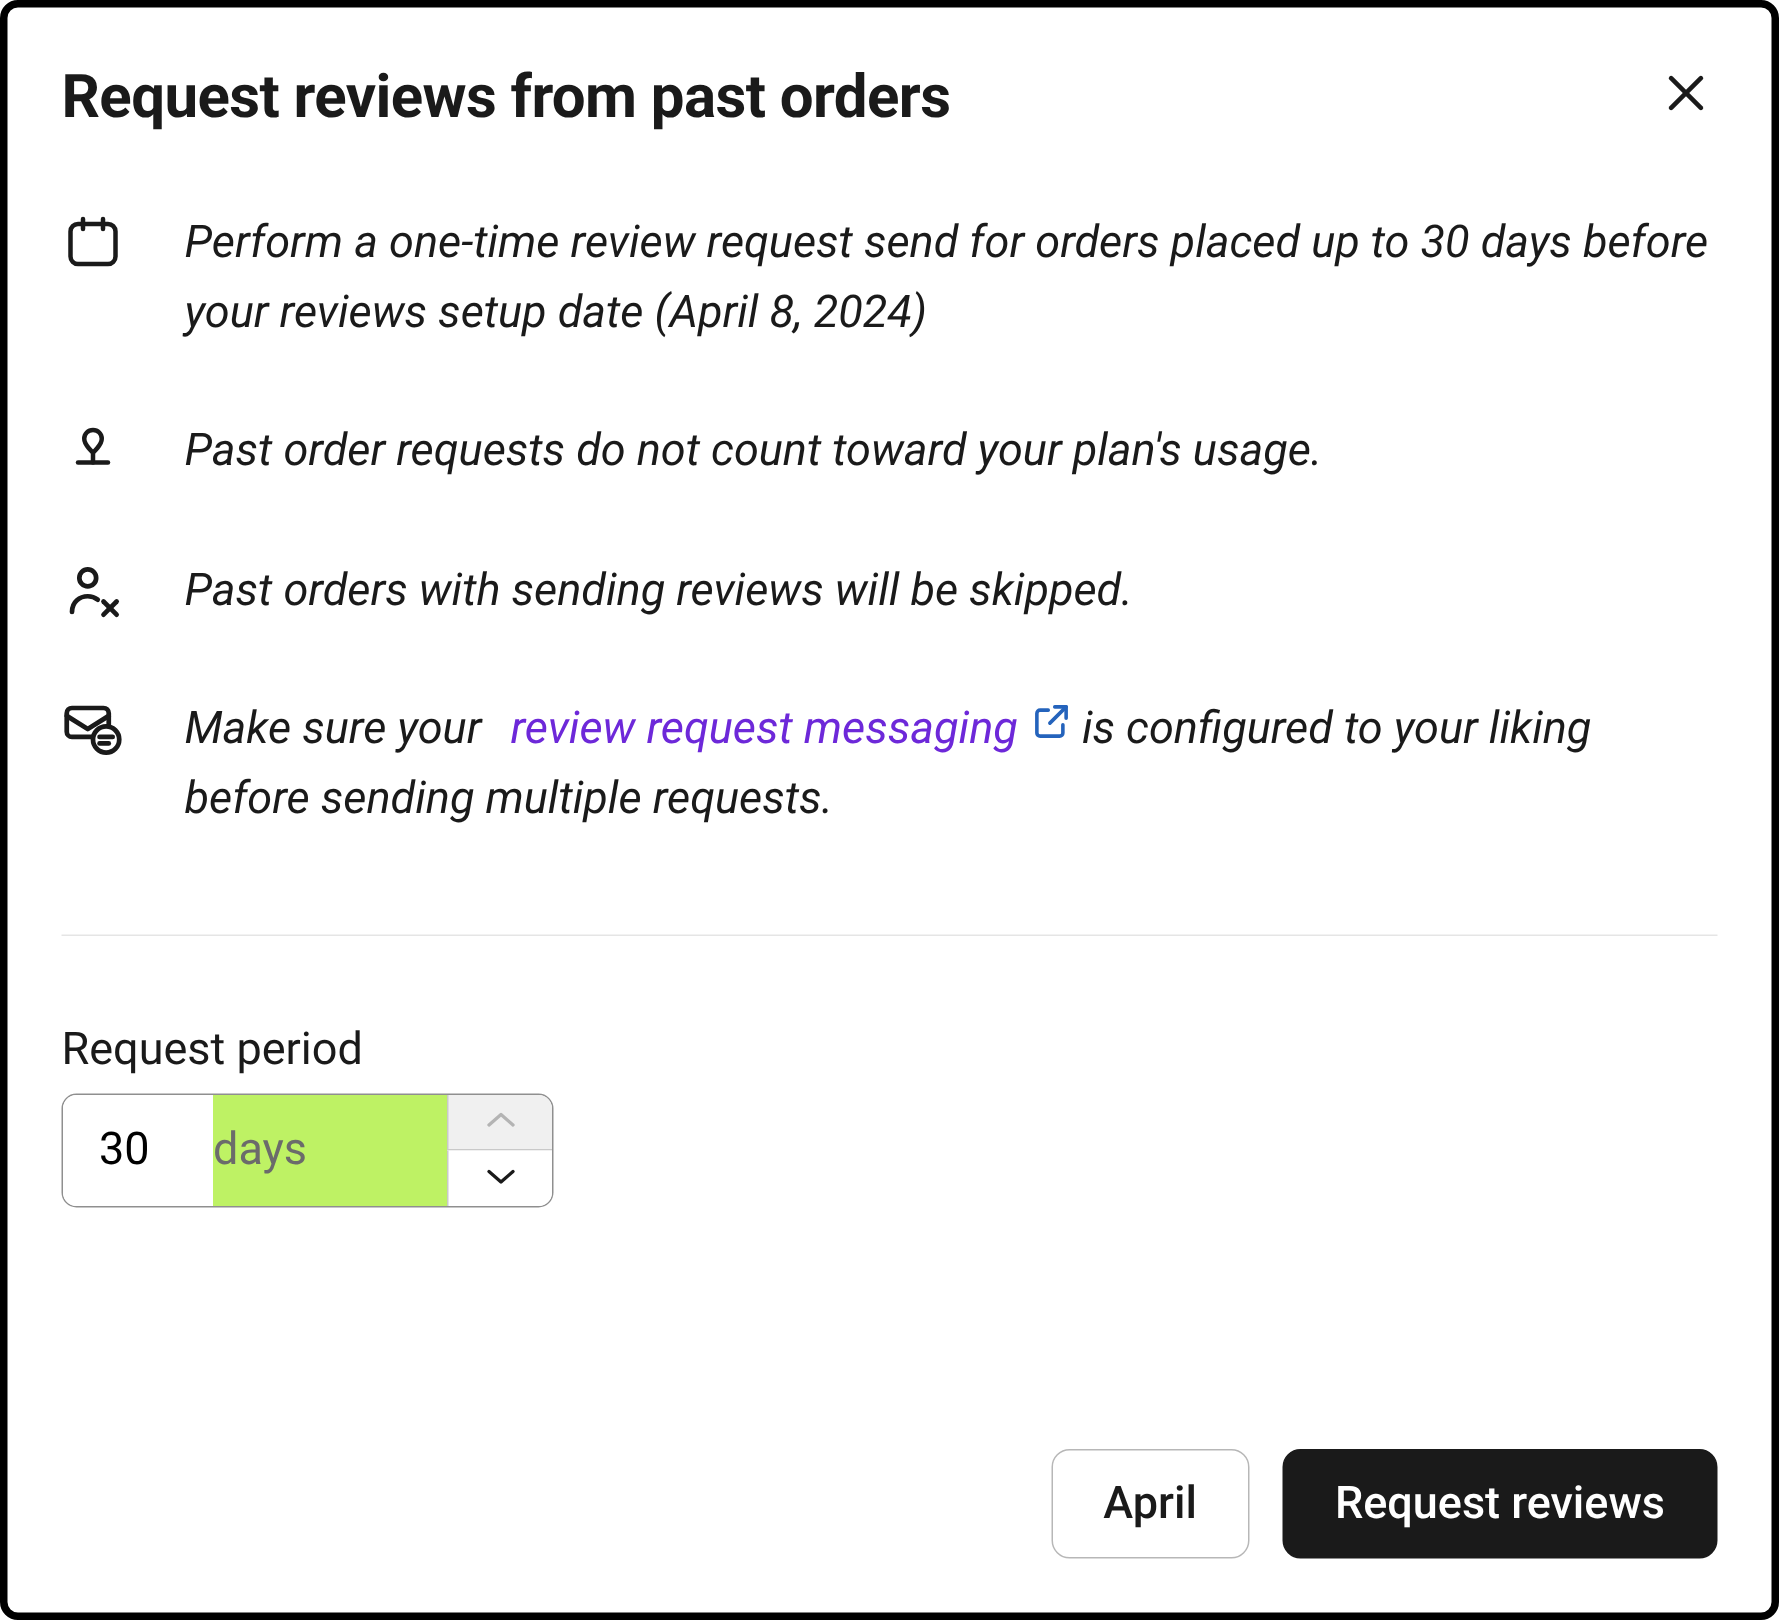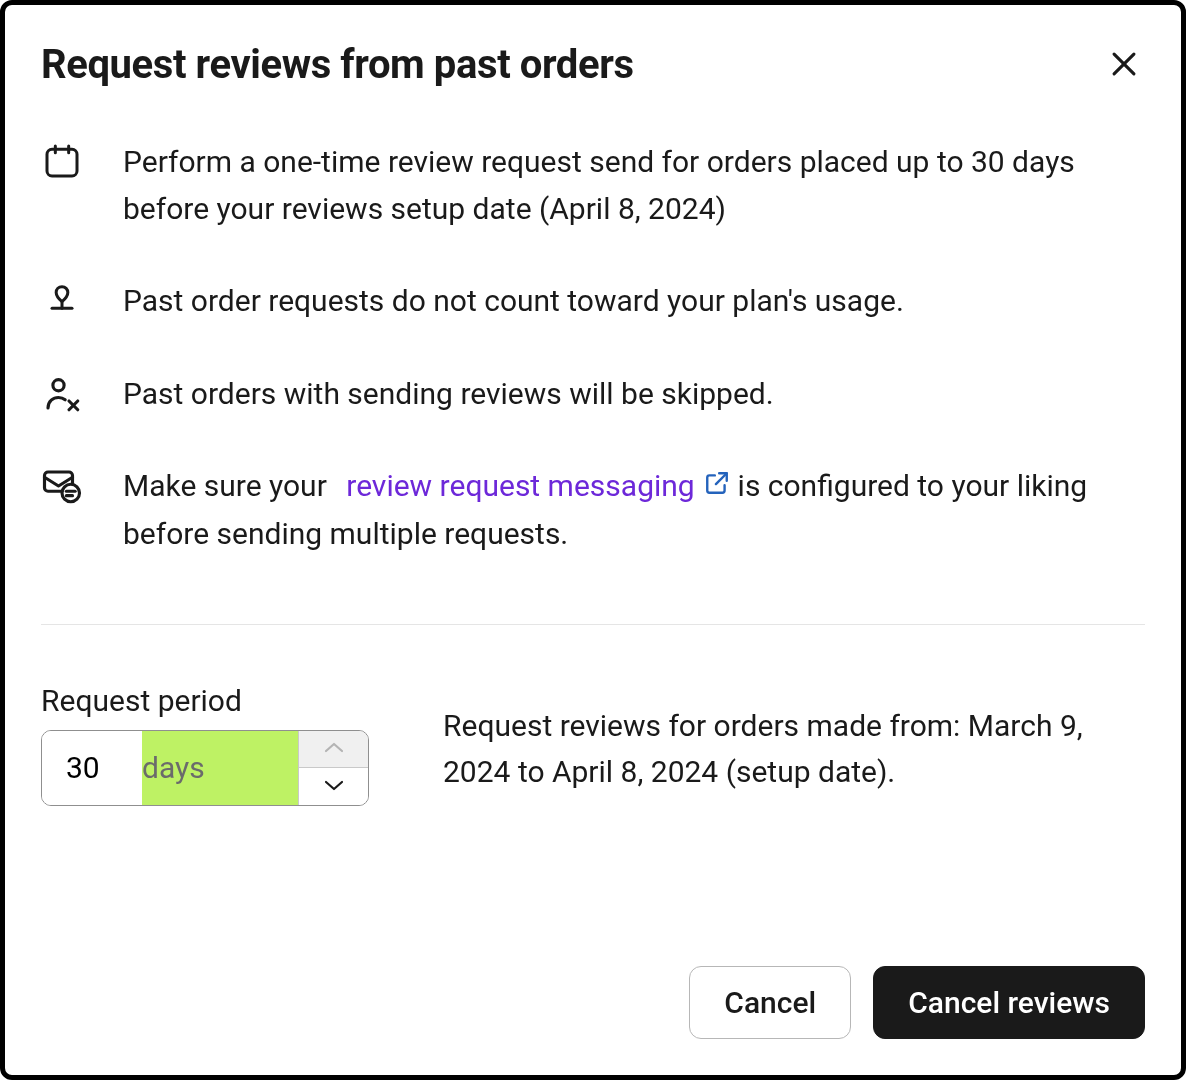--- a/index.html
+++ b/index.html
@@ -14,21 +14,21 @@
       height: 1080px;
       border: 5px solid #000;
       border-radius: 12px;
       padding: 36px 36px 36px 36px;
       display: flex;
       flex-direction: column;
     }
     .modal-header {
       display: flex;
       justify-content: space-between;
-      align-items: center;
+      align-items: flex-start;
       margin-bottom: 50px;
     }
     .modal-title {
       font-size: 40px;
       font-weight: 700;
       line-height: 1.2;
       letter-spacing: -0.01em;
     }
     .close-btn {
       background: none;
@@ -50,20 +50,21 @@
       width: 42px;
       display: flex;
       justify-content: center;
       padding-top: 2px;
     }
     .bullet-text {
       font-size: 30px;
       line-height: 1.55;
       font-weight: 400;
       color: #1a1a1a;
+      font-style: italic;
     }
     .bullet-text a {
       color: #6d28d9;
       text-decoration: none;
       margin-left: 12px;
     }
     .ext-icon { display: inline-block; vertical-align: middle; position: relative; top: -2px; margin-left: 2px; }
     .divider {
       border: none;
       border-top: 1px solid #e5e5e5;
@@ -251,21 +252,20 @@
                 </svg></span>
           </button>
           <button>
             <span><svg width="24" height="14" viewBox="0 0 24 14" fill="none" stroke="#1a1a1a" stroke-width="2.2" stroke-linecap="round" stroke-linejoin="round">
                   <polyline points="4 4 12 11 20 4"></polyline>
                 </svg></span>
           </button>
         </div>
       </div>
     </div>
-    <div class="range-text">Request reviews for orders made from: March 9, 2024 to April 8, 2024 (setup date).</div>
   </div>
 
   <div class="footer">
-    <button class="btn btn-secondary">Cancel</button>
-    <button class="btn btn-primary">Cancel reviews</button>
+    <button class="btn btn-secondary">April</button>
+    <button class="btn btn-primary">Request reviews</button>
   </div>
 
 </div>
 
 </body></html>

